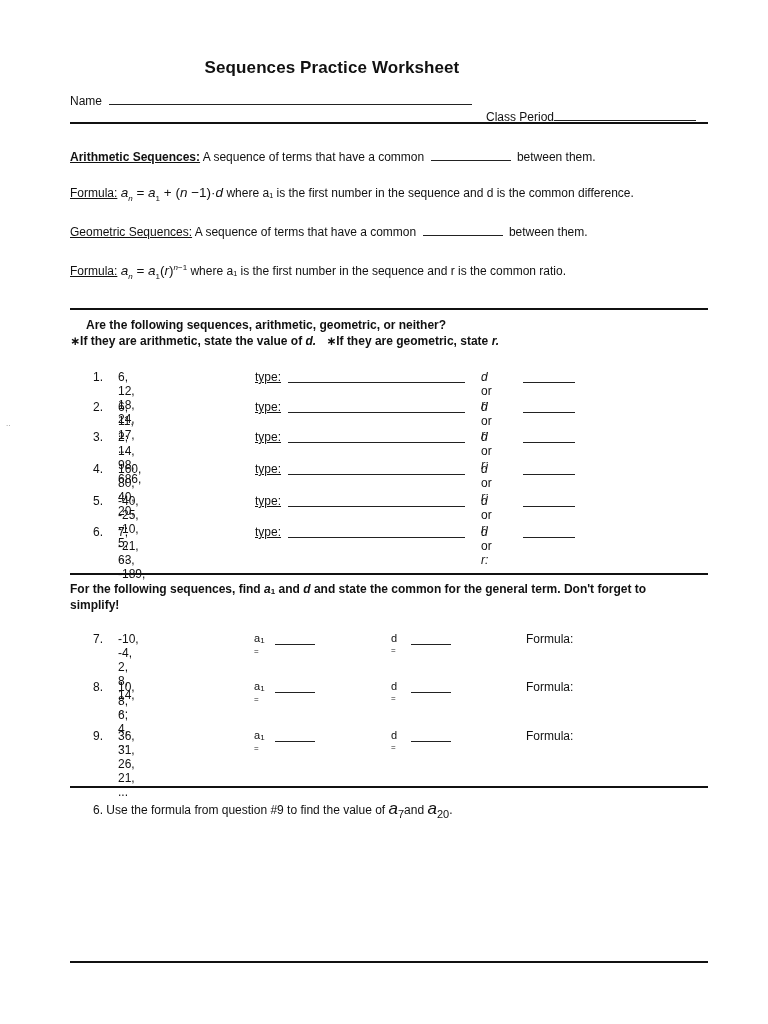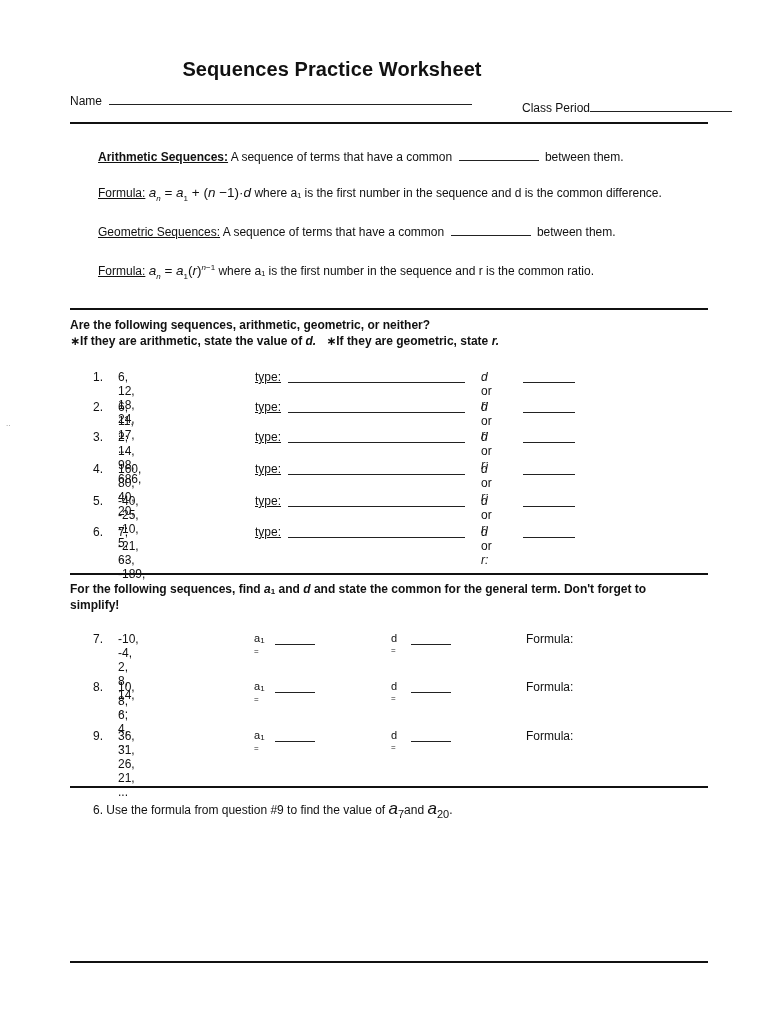--- a/index.html
+++ b/index.html
@@ -1,24 +1,24 @@
 <!DOCTYPE html>
 <html><head>
   <meta charset="utf-8">
   <style>
     html, body { margin: 0; padding: 0; background: #ffffff; }
     body { width: 768px; height: 1024px; position: relative; overflow: hidden;
       font-family: "Liberation Sans", "DejaVu Sans", sans-serif; color: #111; }
     .abs { position: absolute; white-space: nowrap; }
-    .title { top: 58px; left: 0; width: 664px; text-align: center; font-weight: bold; font-size: 20px; letter-spacing: 0.1px; }
+    .title { top: 58px; left: 0; width: 664px; text-align: center; font-weight: bold; font-size: 17px; letter-spacing: 0.1px; }
     .t12 { font-size: 12px; }
     .t12b { font-size: 12px; font-weight: bold; }
     .blank { display: inline-block; border-bottom: 1px solid #222; height: 11px; vertical-align: baseline; }
     .rule { position: absolute; left: 70px; width: 638px; height: 2px; background: #111; }
-    .u { text-decoration: underline; margin-left: 28px; }
+    .u { text-decoration: underline; }
     .math { font-family: Liberation Sans, sans-serif; font-style: italic; font-size: 13.5px; }
     .math .up { font-style: normal; }
     sub, sup { font-size: 8px; }
     .sub1 { font-size: 8px; vertical-align: -1px; }
     .qrow { position: absolute; left: 93px; height: 16px; font-size: 12px; }
     .qrow .num { position: absolute; left: 0; }
     .qrow .seq { position: absolute; left: 25px; }
     .qrow .typelabel { position: absolute; left: 162px; text-decoration: underline; }
     .qrow .typeblank { position: absolute; left: 195px; top: 0; width: 177px; border-bottom: 1px solid #222; height: 12px; }
     .qrow .dlabel { position: absolute; left: 388px; }
@@ -36,21 +36,21 @@
   </style>
 </head>
 <body>
 
 <div class="abs title">Sequences Practice Worksheet</div>
 
 <div class="abs t12" style="top:93px; left:70px;">
   <span>Name</span>
   <span class="blank" style="width:363px; margin-left:4px;"></span>
 </div>
-<div class="abs t12" style="top:100px; left:486px;margin-left:36px;">
+<div class="abs t12" style="top:109px; left:486px;">
   <span>Class Period</span><span class="blank" style="width:142px;"></span>
 </div>
 <div class="rule" style="top:122px;"></div>
 
 <div class="abs t12" style="top:149px; left:70px;">
   <span class="u" style="font-weight:bold;">Arithmetic Sequences:</span>
   <span>A sequence of terms that have a common</span>
   <span class="blank" style="width:80px; margin:0 3px;"></span>
   <span>between them.</span>
 </div>
@@ -69,21 +69,21 @@
 </div>
 
 <div class="abs t12" style="top:262px; left:70px;">
   <span class="u">Formula:</span>
   <span class="math">a<sub>n</sub> <span class="up">=</span> a<sub class="up">1</sub><span class="up">(</span>r<span class="up">)</span><sup>n<span class="up">−1</span></sup></span>
   <span>where a₁ is the first number in the sequence and r is the common ratio.</span>
 </div>
 
 <div class="rule" style="top:308px;"></div>
 
-<div class="abs t12b" style="top:318px; left:70px;">Are the following sequences, arithmetic, geometric, or neither?</div>
+<div class="abs t12b" style="top:318px; left:86px;">Are the following sequences, arithmetic, geometric, or neither?</div>
 <div class="abs t12b" style="top:334px; left:70px;">
   <span>∗If they are arithmetic, state the value of</span>
   <i>d.</i>
   &nbsp;
   <span>∗If they are geometric, state</span>
   <i>r.</i>
 </div>
 
 <div class="qrow" style="top:370px;">
   <span class="num">1.</span>

